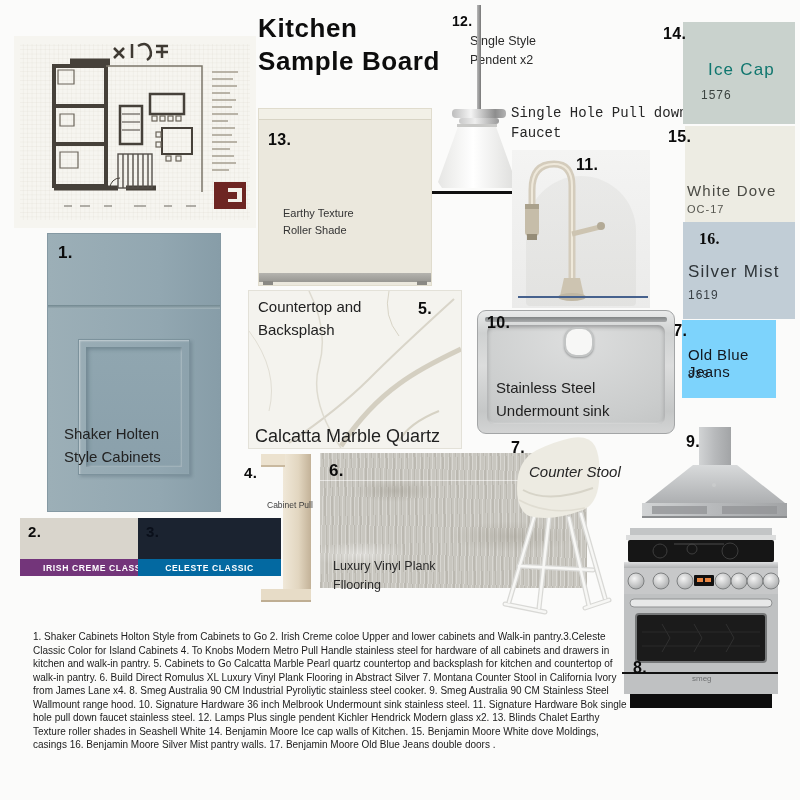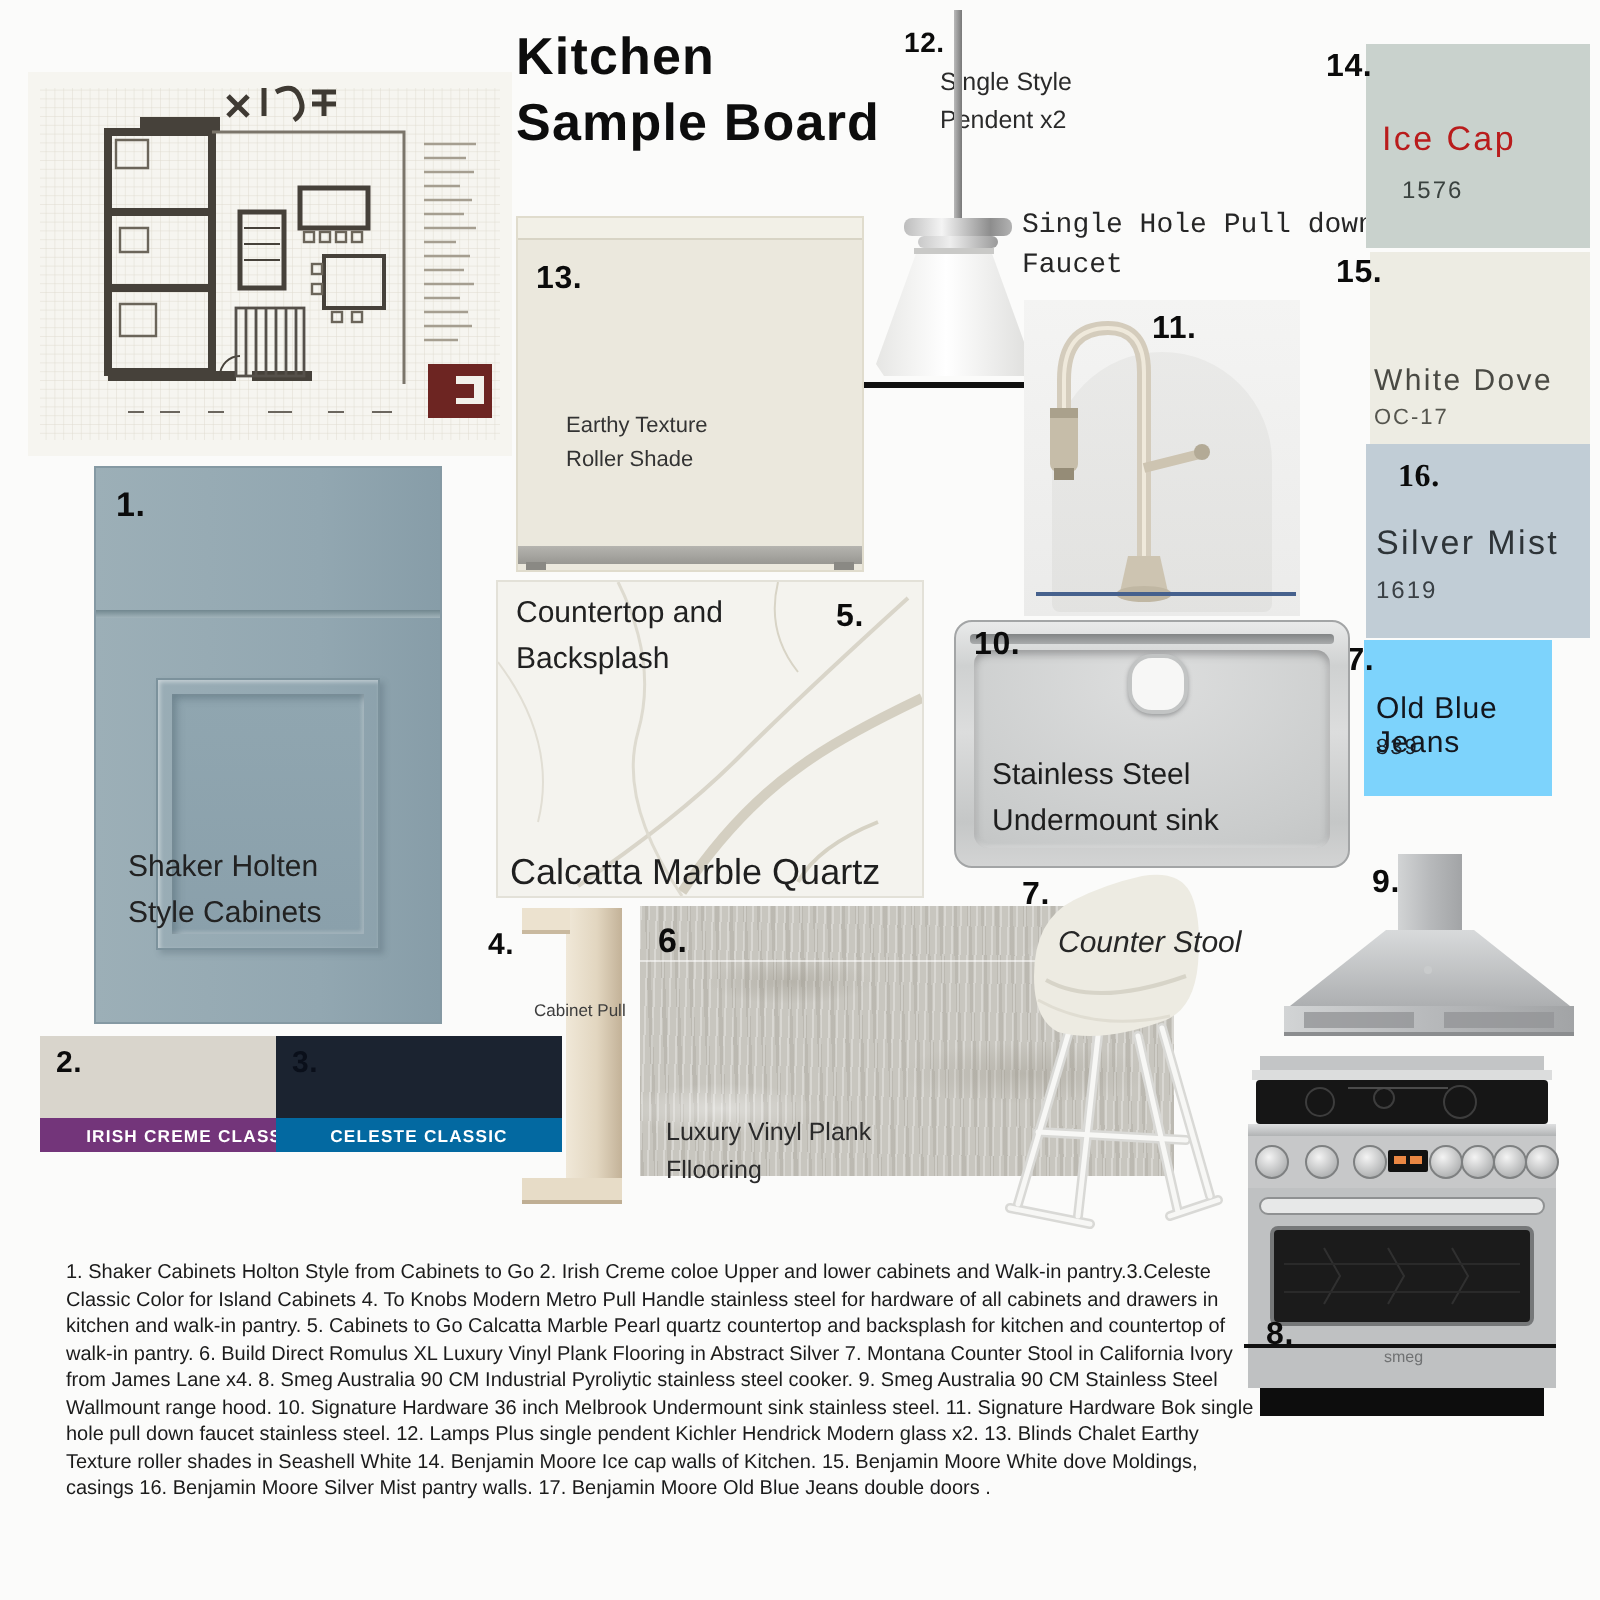--- a/index.html
+++ b/index.html
@@ -210,21 +210,21 @@
     </svg>
   </div>
   <div class="marble-title" style="position: absolute; left: 258px; top: 296px;">
     <div>Countertop and</div>
     <div>Backsplash</div>
   </div>
   <span class="num" style="left:418px;top:300px;">5.</span>
   <div class="marble-cap" style="position: absolute; left: 255px; top: 426px;">Calcatta Marble Quartz</div>
 
   <div class="chip" style="left: 683px; top: 22px; width: 112px; height: 102px; background-color: rgb(201, 210, 205);">
-    <div class="pname" style="left:8px;top:38px;font-size:17px;color:#b91c1c;">Ice Cap</div>
+    <div class="pname" style="left:25px;top:38px;font-size:17px;color:#0f766e;">Ice Cap</div>
     <div class="pcode" style="left:18px;top:66px;font-size:12px;color:#3a423f;">1576</div>
   </div>
   <span class="num" style="left:663px;top:25px;">14.</span>
 
   <div class="chip" style="left: 685px; top: 126px; width: 110px; height: 96px; background-color: rgb(237, 236, 227);">
     <div class="pname" style="left:2px;top:56px;font-size:15px;color:#4a4a44;">White Dove</div>
     <div class="pcode" style="left:2px;top:77px;font-size:11px;color:#55554e;">OC-17</div>
   </div>
   <span class="num" style="left:668px;top:128px;">15.</span>
 

